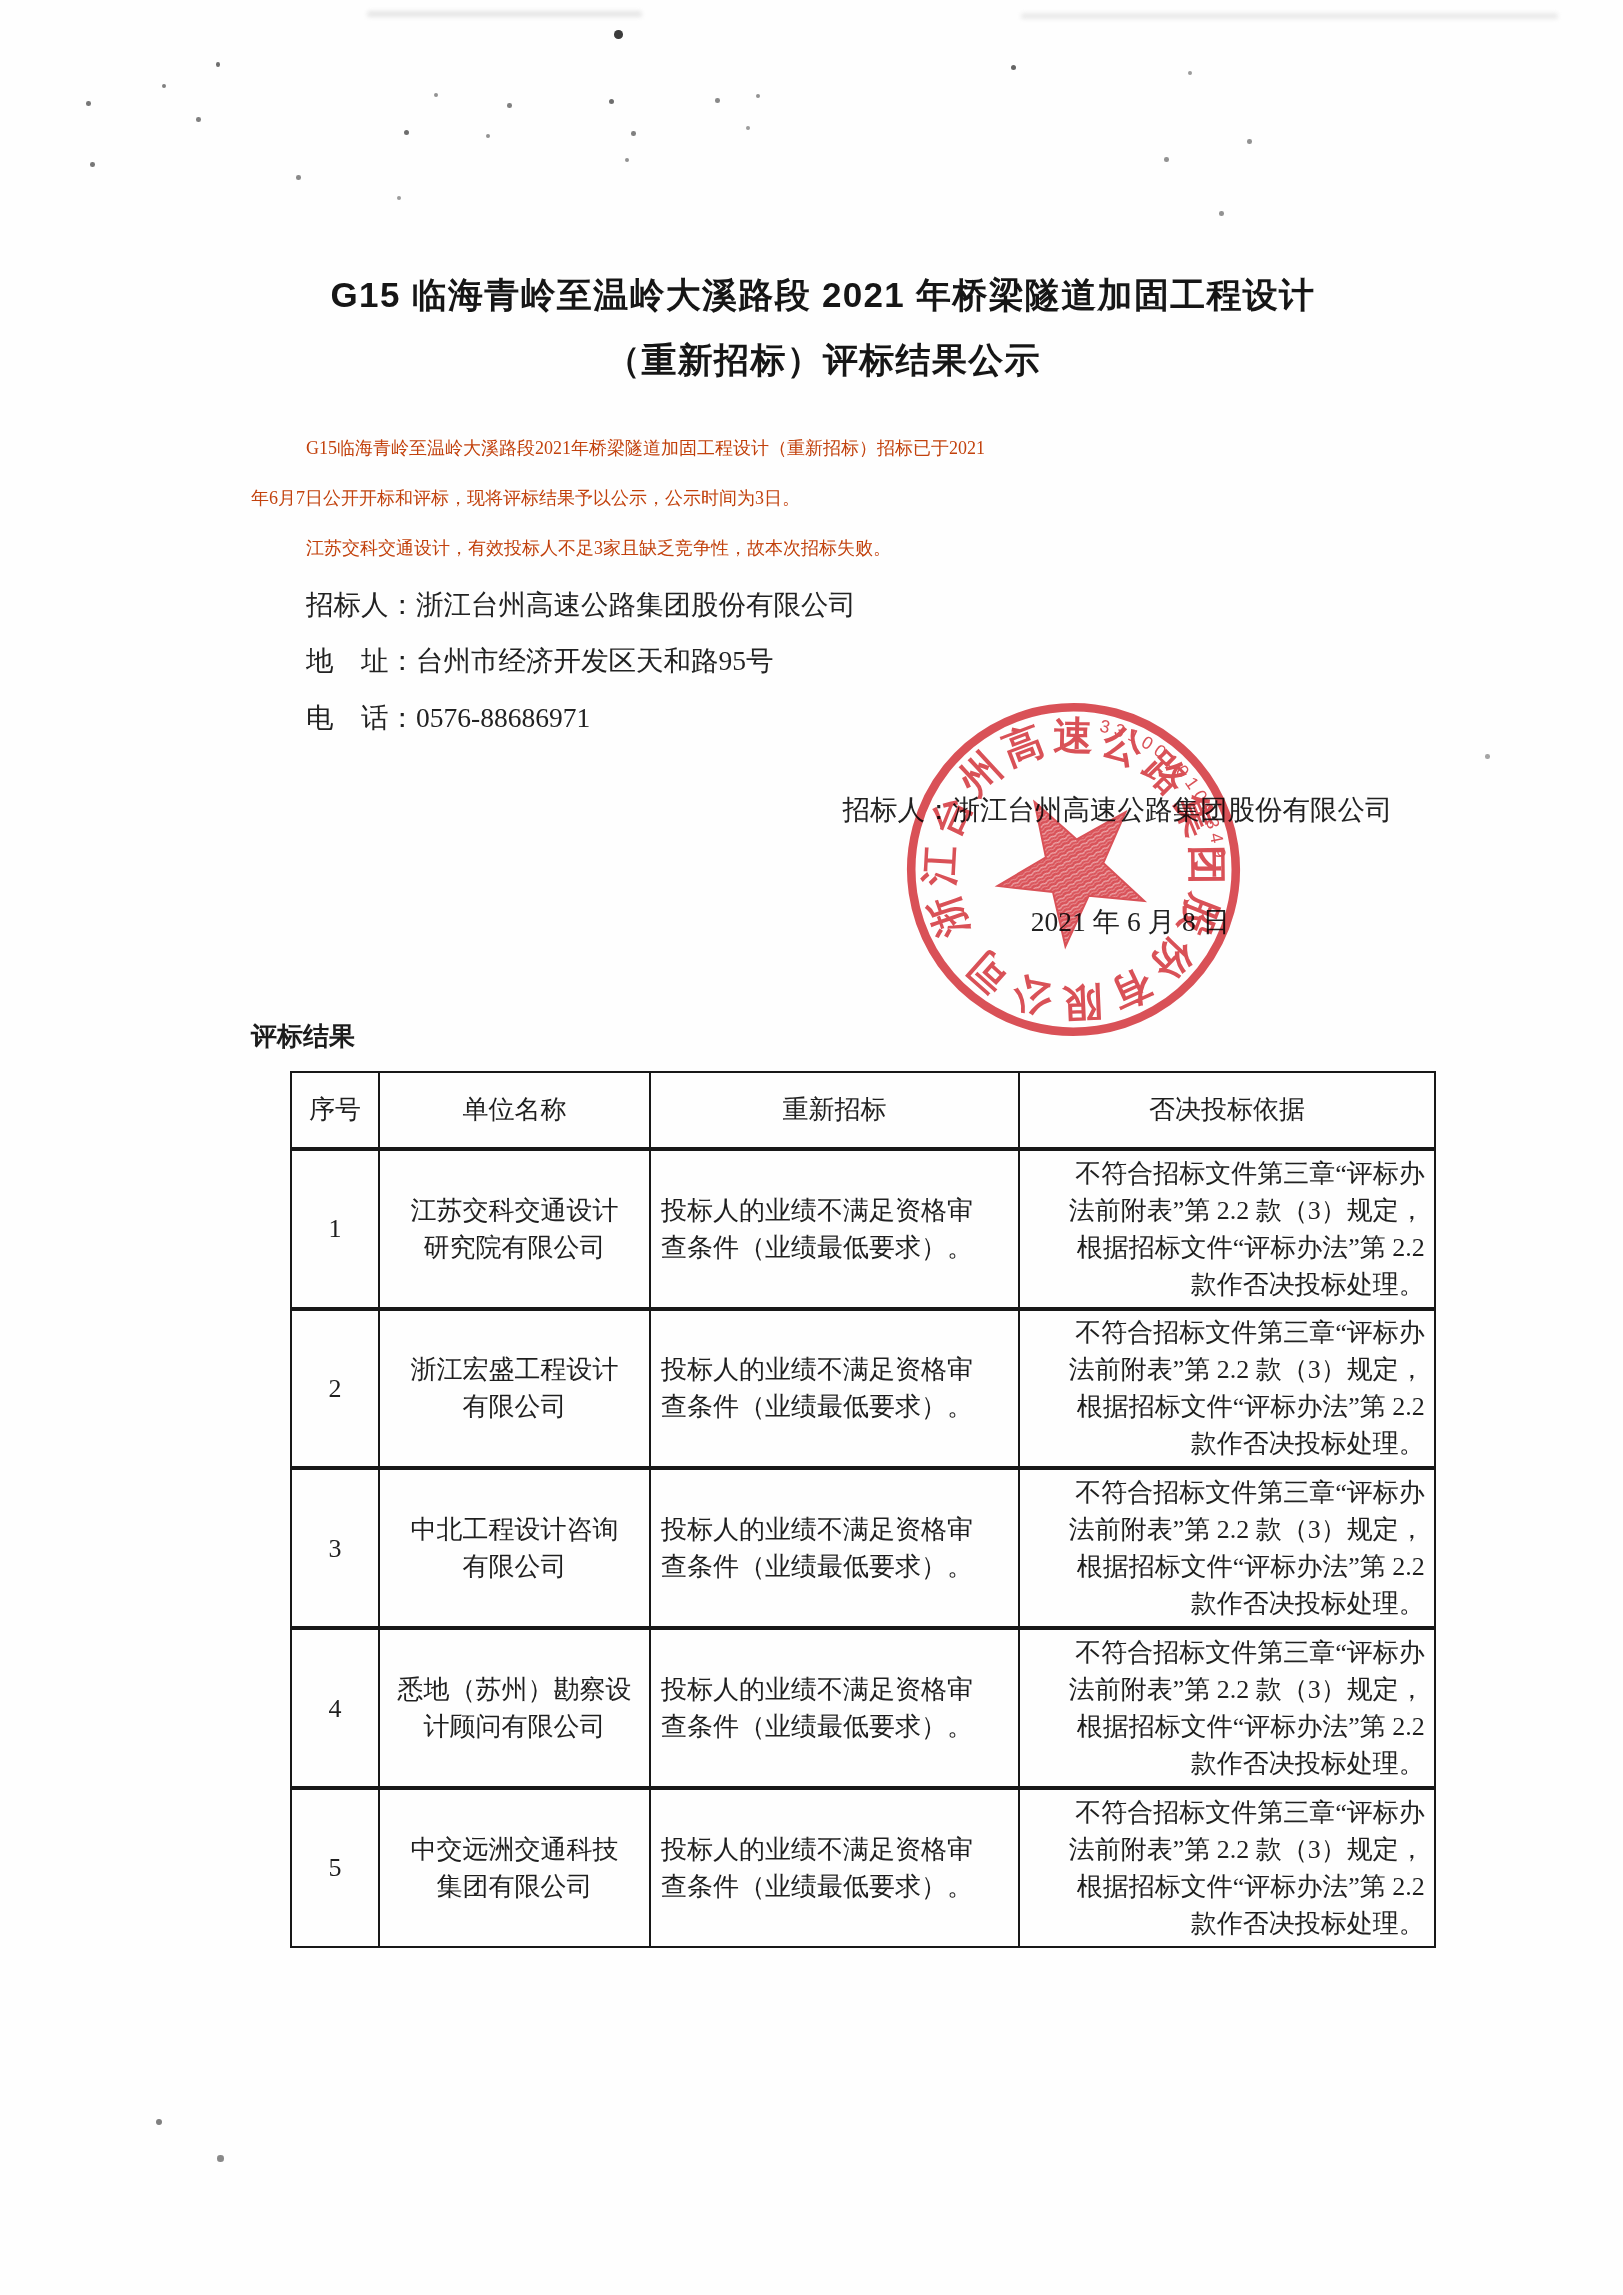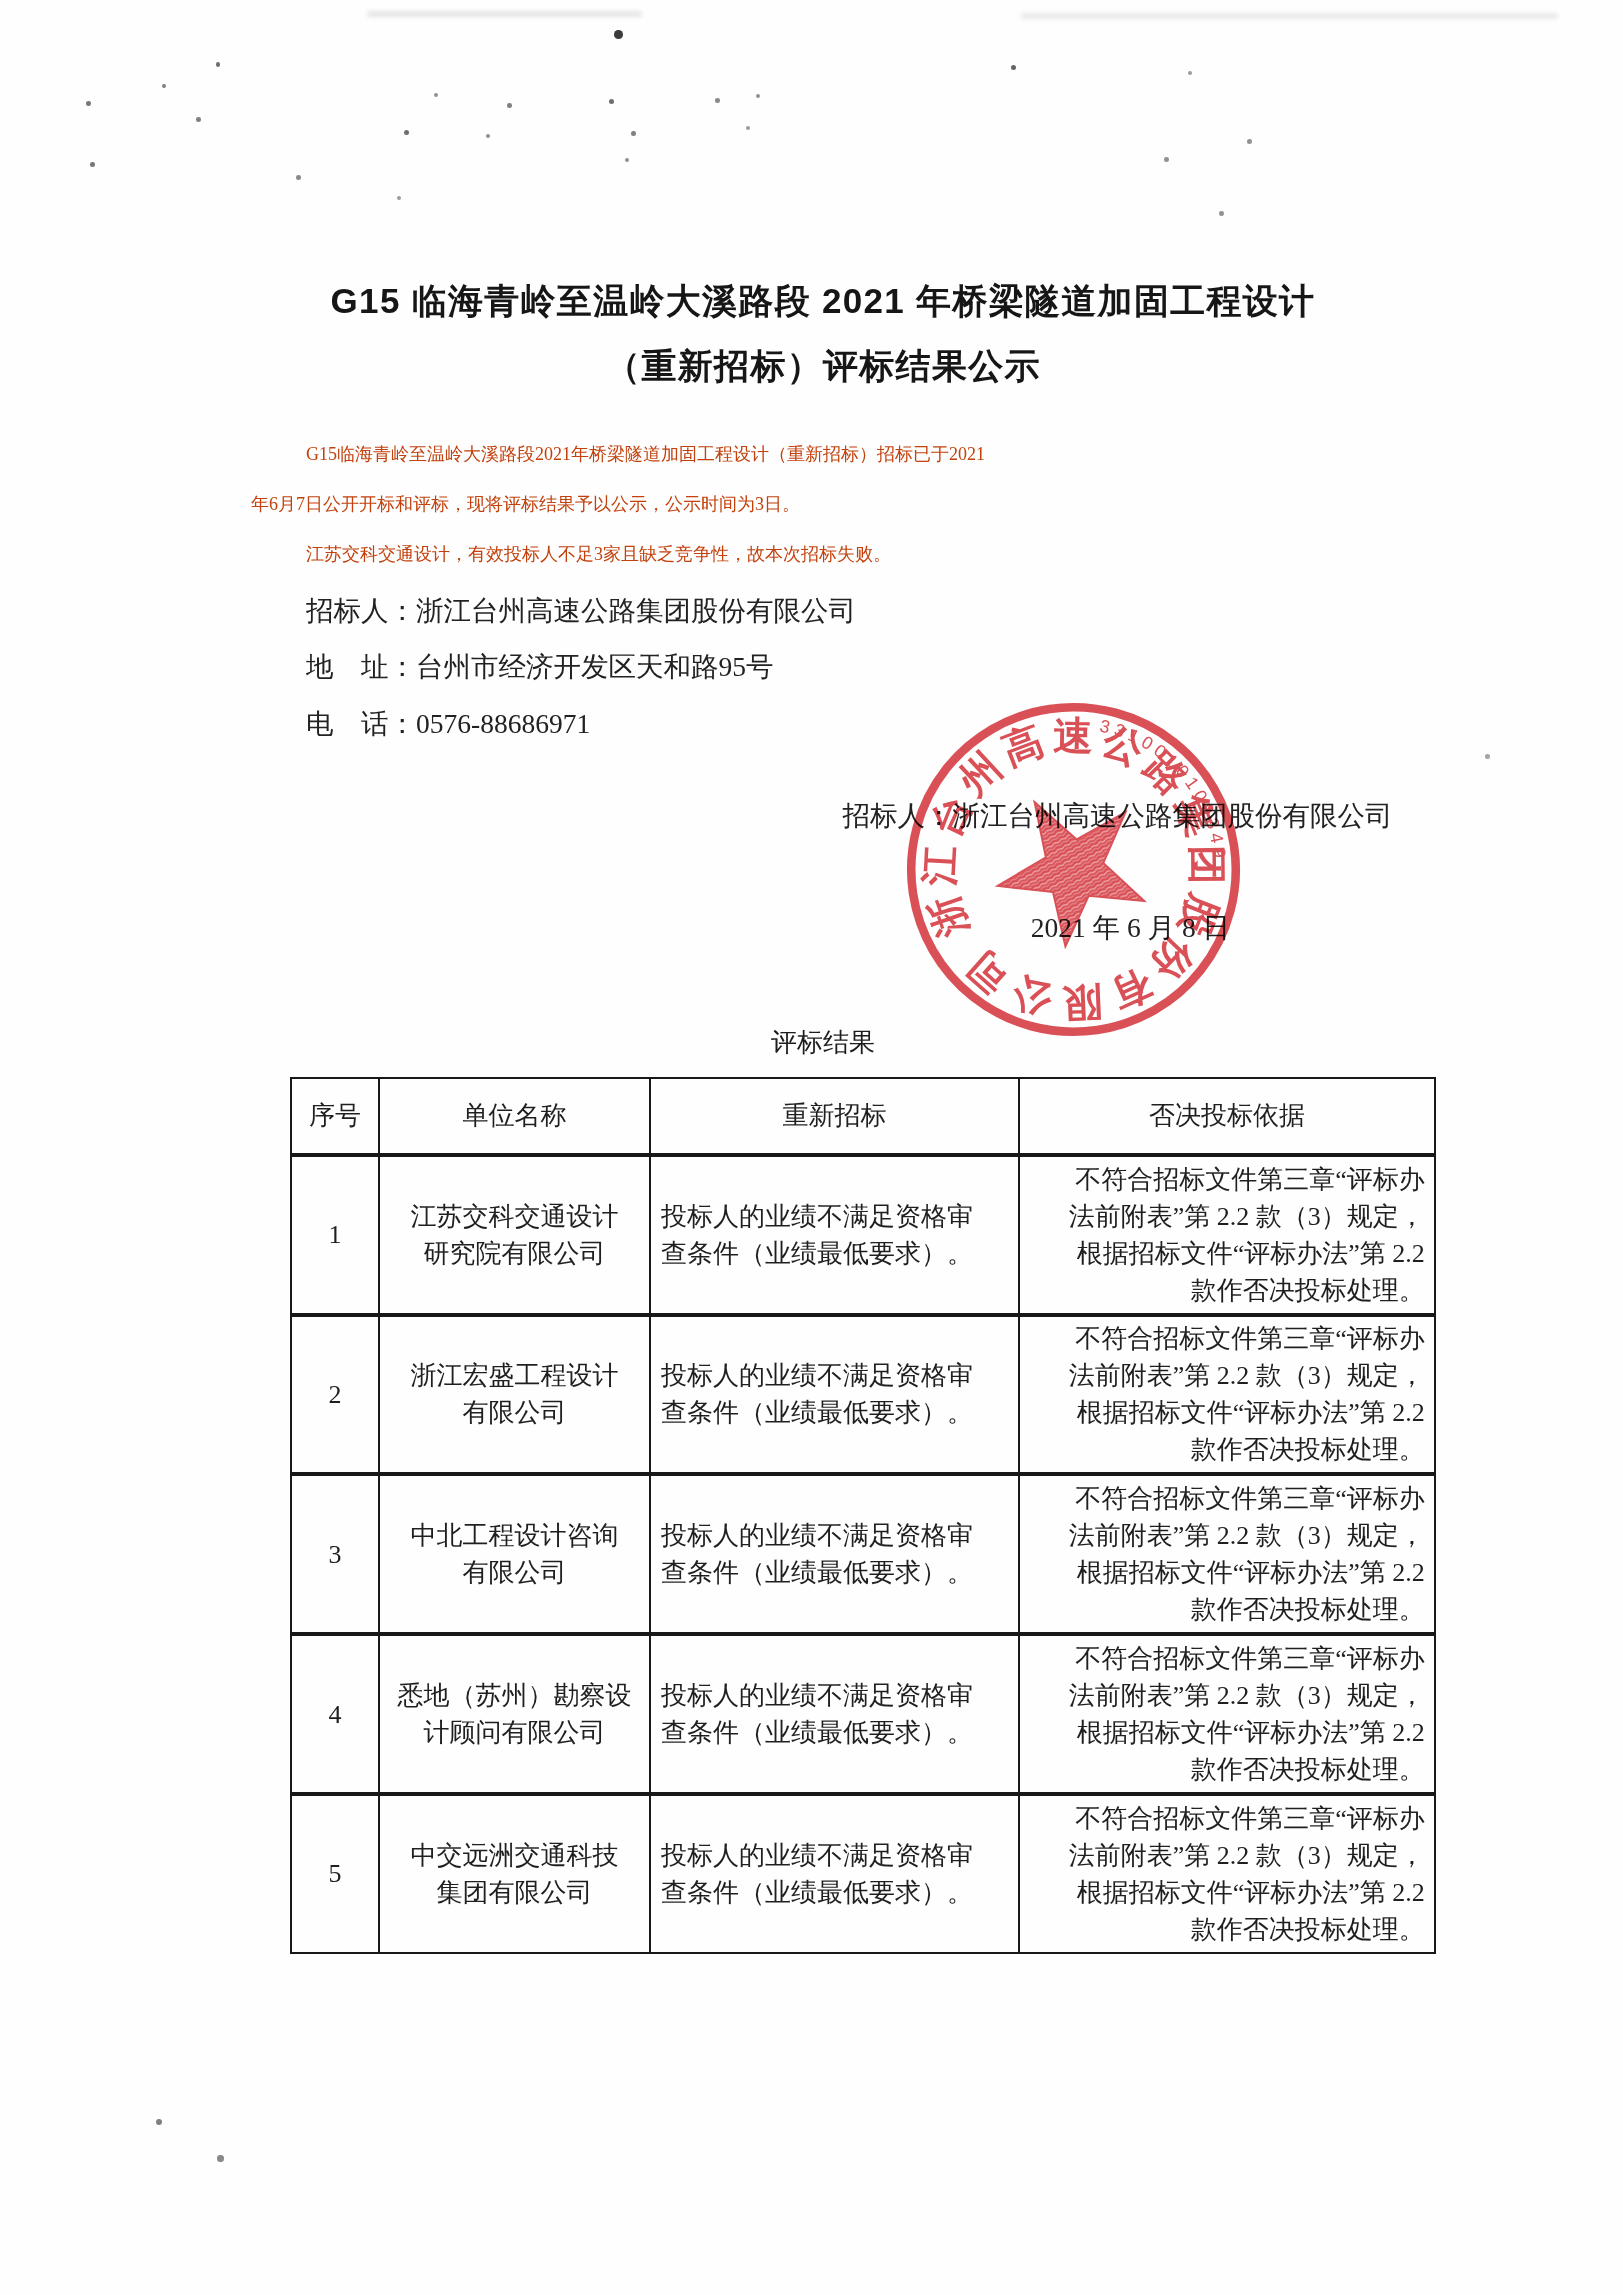--- a/index.html
+++ b/index.html
@@ -9,21 +9,21 @@
     width: 1623px;
     height: 2295px;
     background: #fefefe;
     font-family: "Liberation Serif", serif;
     color: #1f1f1f;
     overflow: hidden;
   }
   .content {
     position: absolute;
     left: 251px;
-    top: 9px;
+    top: 3px;
     width: 1144px;
   }
   .doc-title {
     margin-top: 259px;
     text-align: center;
     font-family: "Liberation Sans", sans-serif;
     font-weight: bold;
     font-size: 35px;
     line-height: 65px;
     letter-spacing: 1.3px;
@@ -56,24 +56,25 @@
   .sig-date {
     margin-top: 62px;
     font-size: 27.5px;
     line-height: 50px;
     text-align: right;
     padding-right: 165px;
     color: #222;
   }
   .table-caption {
     margin-top: 73px;
-    text-align: center;
+    text-align: left;
     font-size: 26px;
     line-height: 33px;
     color: #1c1c1c;
+    font-weight: bold;
   }
   table.results {
     margin-top: 18.3px;
     border-collapse: collapse;
     width: 1145px;
     table-layout: fixed;
     margin-left: 39px;
   }
   table.results th, table.results td {
     border: 2.6px solid #181818;

